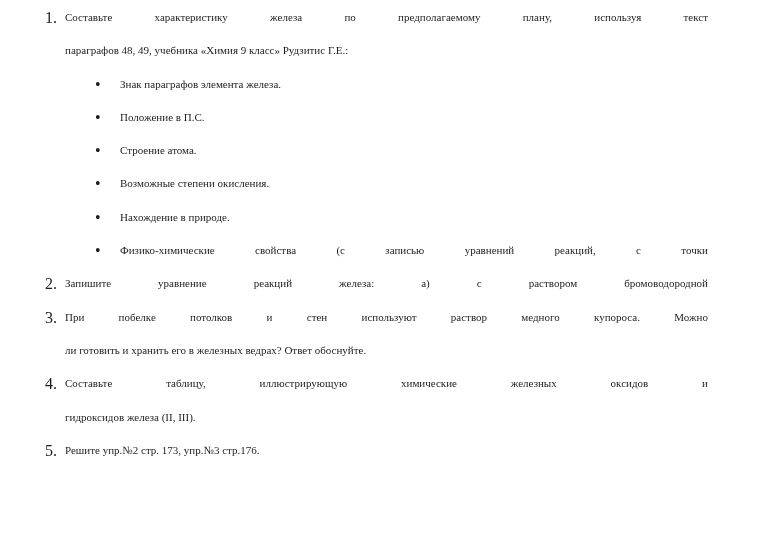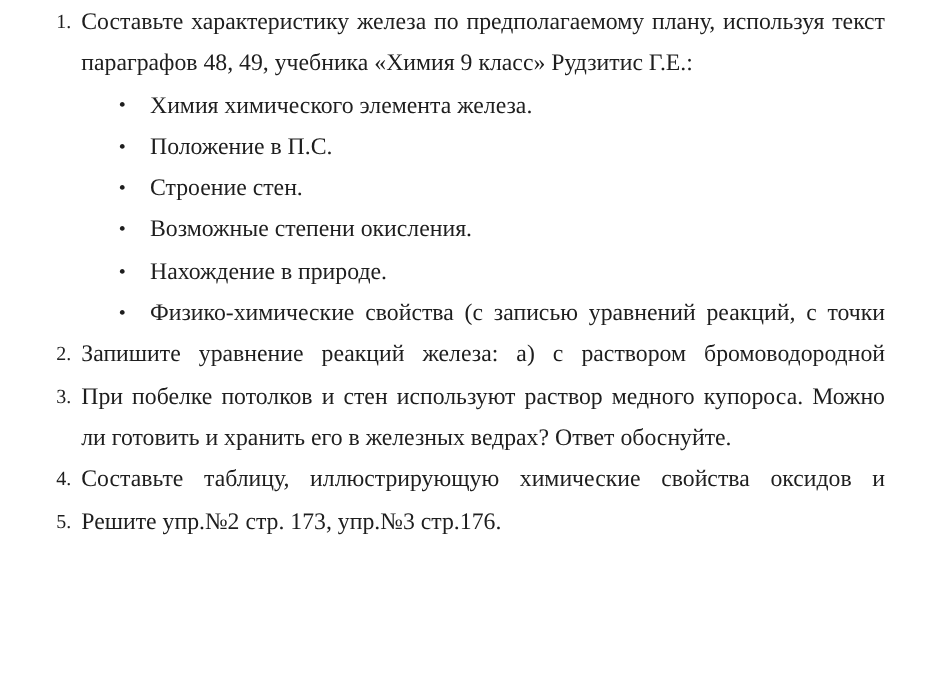--- a/index.html
+++ b/index.html
@@ -26,21 +26,21 @@
   .num {
     flex: 0 0 20px;
     font-size: 16px;
     line-height: 33.3px;
   }
   .body {
     flex: 1;
     min-width: 0;
   }
   .line {
-    font-size: 19px;
+    font-size: 11px;
     line-height: 33.3px;
   }
   
   .stretch {
     text-align: justify;
     text-align-last: justify;
   }
   .bullets {
   }
   .brow {
@@ -62,29 +62,29 @@
 
   <div class="row">
     <span class="num">1.</span>
     <div class="body">
       <div class="line stretch">Составьте характеристику железа по предполагаемому плану, используя текст</div>
       <div class="line">параграфов 48, 49, учебника «Химия 9 класс» Рудзитис Г.Е.:</div>
 
       <div class="bullets">
         <div class="brow">
           <span class="dot">•</span>
-          <div class="line">Химия химического элемента железа.</div>
+          <div class="line">Знак параграфов элемента железа.</div>
         </div>
         <div class="brow">
           <span class="dot">•</span>
           <div class="line">Положение в П.С.</div>
         </div>
         <div class="brow">
           <span class="dot">•</span>
-          <div class="line">Строение стен.</div>
+          <div class="line">Строение атома.</div>
         </div>
         <div class="brow">
           <span class="dot">•</span>
           <div class="line">Возможные степени окисления.</div>
         </div>
         <div class="brow">
           <span class="dot">•</span>
           <div class="line">Нахождение в природе.</div>
         </div>
         <div class="brow">
@@ -106,21 +106,22 @@
     <span class="num">3.</span>
     <div class="body">
       <div class="line stretch">При побелке потолков и стен используют раствор медного купороса. Можно</div>
       <div class="line">ли готовить и хранить его в железных ведрах? Ответ обоснуйте.</div>
     </div>
   </div>
 
   <div class="row">
     <span class="num">4.</span>
     <div class="body">
-      <div class="line stretch">Составьте таблицу, иллюстрирующую химические свойства оксидов и</div>
+      <div class="line stretch">Составьте таблицу, иллюстрирующую химические железных оксидов и</div>
+      <div class="line">гидроксидов железа (II, III).</div>
     </div>
   </div>
 
   <div class="row">
     <span class="num">5.</span>
     <div class="body">
       <div class="line">Решите упр.№2 стр. 173, упр.№3 стр.176.</div>
     </div>
   </div>
 

